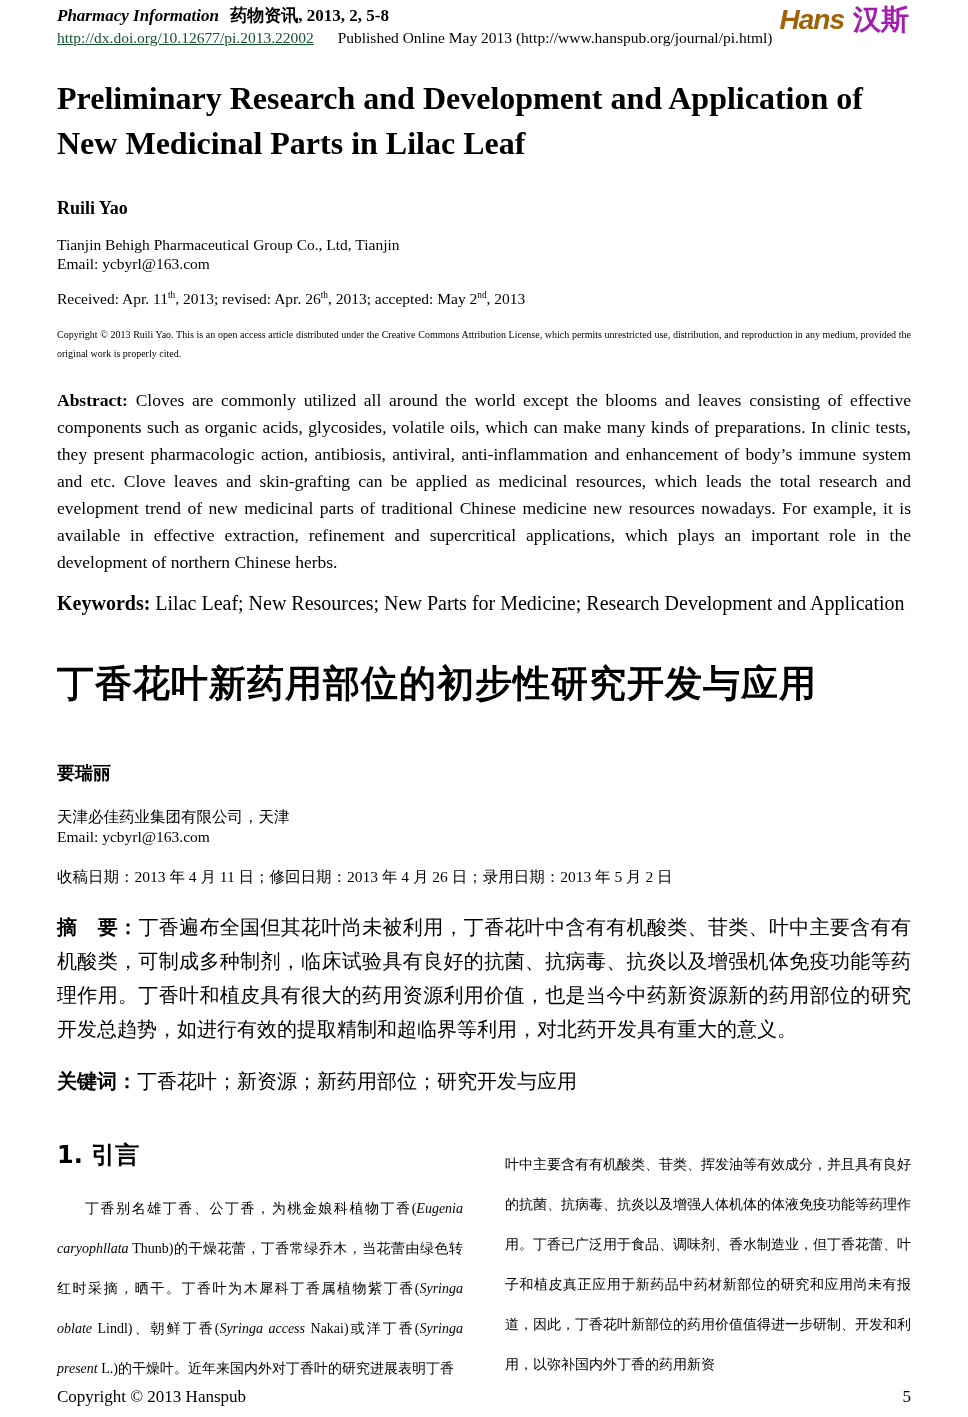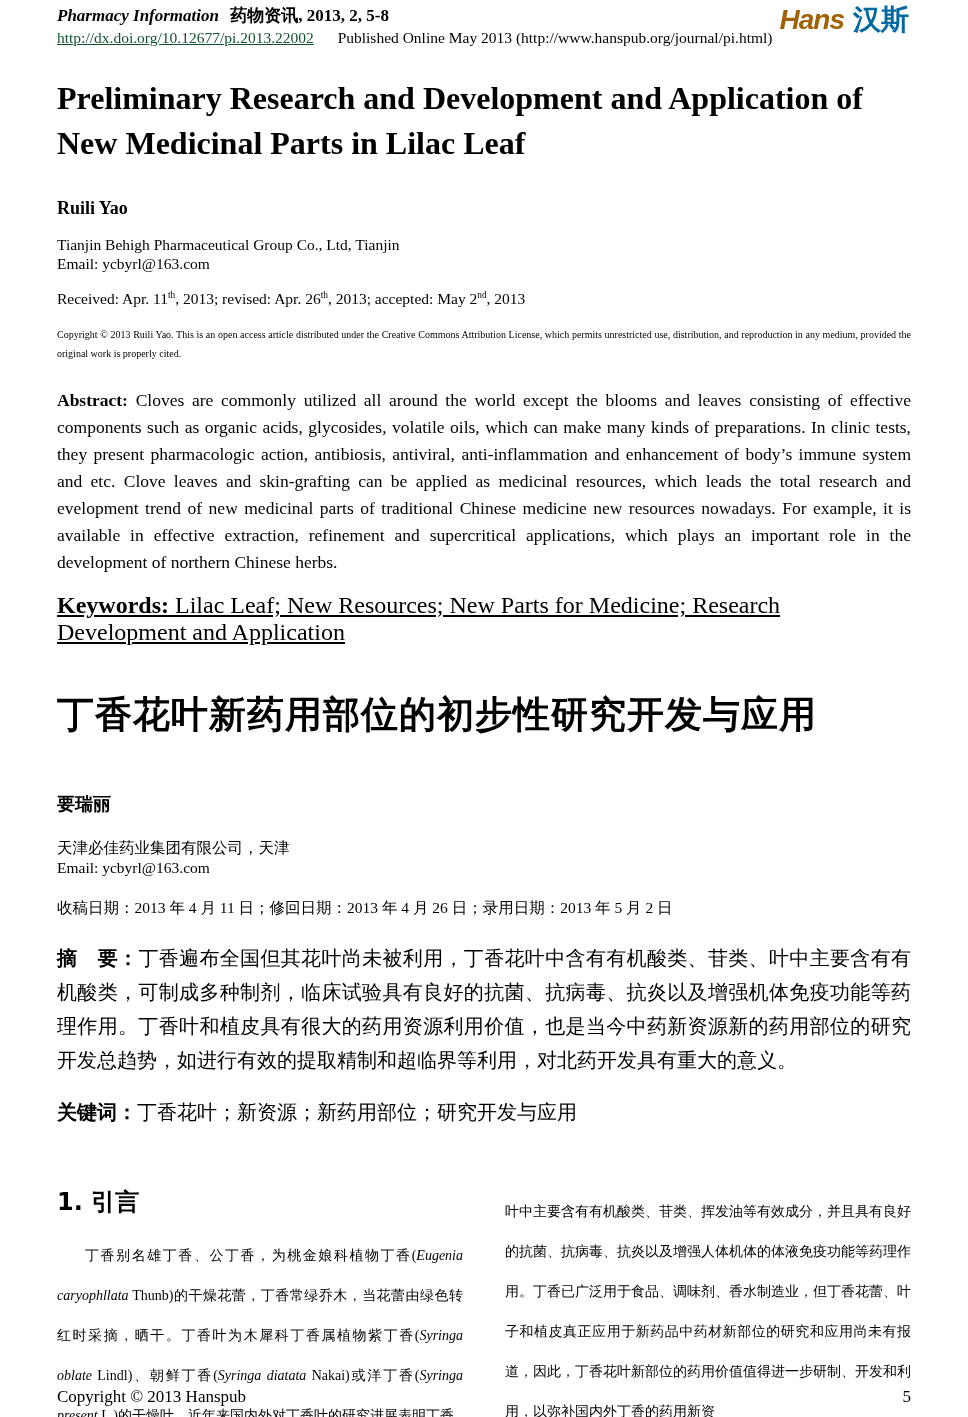--- a/index.html
+++ b/index.html
@@ -29,33 +29,33 @@
 
   
   .title-en { margin-top: 28px; font-size: 32px; font-weight: bold; line-height: 45px; }
   .author-en { margin-top: 32px; font-size: 18px; font-weight: bold; }
   .affil-en { margin-top: 16px; font-size: 15.5px; line-height: 19px; }
   .received { margin-top: 17px; font-size: 15.5px; }
   .received sup { font-size: 60%; }
   .copyright-en { margin-top: 17px; font-size: 10px; line-height: 19px; text-align: justify; }
   .abstract-en { margin-top: 24px; font-size: 17.5px; line-height: 27px; text-align: justify; }
   .abstract-en .lbl, .keywords-en .lbl { font-weight: bold; }
-  .keywords-en { margin-top: 16px; font-size: 24px; text-decoration: underline; }
+  .keywords-en { margin-top: 16px; font-size: 20px; }
 
   
   .title-zh { margin-top: 44px; font-size: 37px; font-weight: bold; font-family: "DejaVu Sans", sans-serif; letter-spacing: 1px; }
   .author-zh { margin-top: 52px; font-size: 18px; font-weight: bold; }
   .affil-zh { margin-top: 22px; font-size: 15.5px; line-height: 20px; }
   .dates-zh { margin-top: 20px; font-size: 15.5px; }
   .abstract-zh { margin-top: 22px; font-size: 20px; line-height: 34px; text-align: justify; }
   .zh-lbl { font-weight: bold; font-family: "DejaVu Sans", sans-serif; }
   .keywords-zh { margin-top: 22px; font-size: 20px; }
 
   
-  .columns { margin-top: 60px; display: flex; gap: 42px; }
+  .columns { margin-top: 44px; display: flex; gap: 42px; }
   .col { flex: 1 1 0; min-width: 0; }
   .sec-heading { font-size: 24px; font-weight: bold; font-family: "DejaVu Sans", sans-serif; margin-bottom: 18px; }
   .col p { font-size: 14px; line-height: 40px; text-align: justify; }
   .indent { text-indent: 2em; }
   .it { font-style: italic; }
   .col-right { padding-top: 6px; }
 
   
   .footer {
     position: absolute; left: 5px; right: 5px; bottom: 10px;
@@ -72,21 +72,21 @@
     <div class="hline1">
       <span class="journal-en">Pharmacy Information</span>
       <span class="journal-zh">药物资讯, 2013, 2, 5-8</span>
     </div>
     <div class="hline2">
       <a href="#" class="doi-link" style="color: #14532d;">http://dx.doi.org/10.12677/pi.2013.22002</a>
       <span>Published Online May 2013 (http://www.hanspub.org/journal/pi.html)</span>
     </div>
     <div class="logo">
       <span class="logo-latin" style="color: #a16207;">Hans</span>
-      <span class="logo-cjk" style="color: #0369a1;">汉斯</span>
+      <span class="logo-cjk" style="color: #a21caf;">汉斯</span>
     </div>
   </div>
 
   <h1 class="title-en">Preliminary Research and Development and Application of New Medicinal Parts in Lilac Leaf</h1>
 
   <div class="author-en">Ruili Yao</div>
 
   <div class="affil-en">
     <div>Tianjin Behigh Pharmaceutical Group Co., Ltd, Tianjin</div>
     <div>Email: ycbyrl@163.com</div>
@@ -111,21 +111,21 @@
 
   <p class="dates-zh">收稿日期：2013 年 4 月 11 日；修回日期：2013 年 4 月 26 日；录用日期：2013 年 5 月 2 日</p>
 
   <p class="abstract-zh"><span class="zh-lbl">摘　要：</span><span>丁香遍布全国但其花叶尚未被利用，丁香花叶中含有有机酸类、苷类、叶中主要含有有机酸类，可制成多种制剂，临床试验具有良好的抗菌、抗病毒、抗炎以及增强机体免疫功能等药理作用。丁香叶和植皮具有很大的药用资源利用价值，也是当今中药新资源新的药用部位的研究开发总趋势，如进行有效的提取精制和超临界等利用，对北药开发具有重大的意义。</span></p>
 
   <p class="keywords-zh"><span class="zh-lbl">关键词：</span><span>丁香花叶；新资源；新药用部位；研究开发与应用</span></p>
 
   <div class="columns">
     <div class="col col-left">
       <div class="sec-heading">1. 引言</div>
-      <p class="indent"><span>丁香别名雄丁香、公丁香，为桃金娘科植物丁香(</span><span class="it">Eugenia caryophllata</span><span> Thunb)的干燥花蕾，丁香常绿乔木，当花蕾由绿色转红时采摘，晒干。丁香叶为木犀科丁香属植物紫丁香(</span><span class="it">Syringa oblate</span><span> Lindl)、朝鲜丁香(</span><span class="it">Syringa diatata</span><span> Nakai)或洋丁香(</span><span class="it">Syringa present</span><span> L.)的干燥叶。近年来国内外对丁香叶的研究进展表明丁香</span></p>
+      <p class="indent"><span>丁香别名雄丁香、公丁香，为桃金娘科植物丁香(</span><span class="it">Eugenia caryophllata</span><span> Thunb)的干燥花蕾，丁香常绿乔木，当花蕾由绿色转红时采摘，晒干。丁香叶为木犀科丁香属植物紫丁香(</span><span class="it">Syringa oblate</span><span> Lindl)、朝鲜丁香(</span><span class="it">Syringa access</span><span> Nakai)或洋丁香(</span><span class="it">Syringa present</span><span> L.)的干燥叶。近年来国内外对丁香叶的研究进展表明丁香</span></p>
     </div>
     <div class="col col-right">
       <p>叶中主要含有有机酸类、苷类、挥发油等有效成分，并且具有良好的抗菌、抗病毒、抗炎以及增强人体机体的体液免疫功能等药理作用。丁香已广泛用于食品、调味剂、香水制造业，但丁香花蕾、叶子和植皮真正应用于新药品中药材新部位的研究和应用尚未有报道，因此，丁香花叶新部位的药用价值值得进一步研制、开发和利用，以弥补国内外丁香的药用新资</p>
     </div>
   </div>
 
   <div class="footer">
     <span>Copyright © 2013 Hanspub</span>
     <span>5</span>
   </div>

